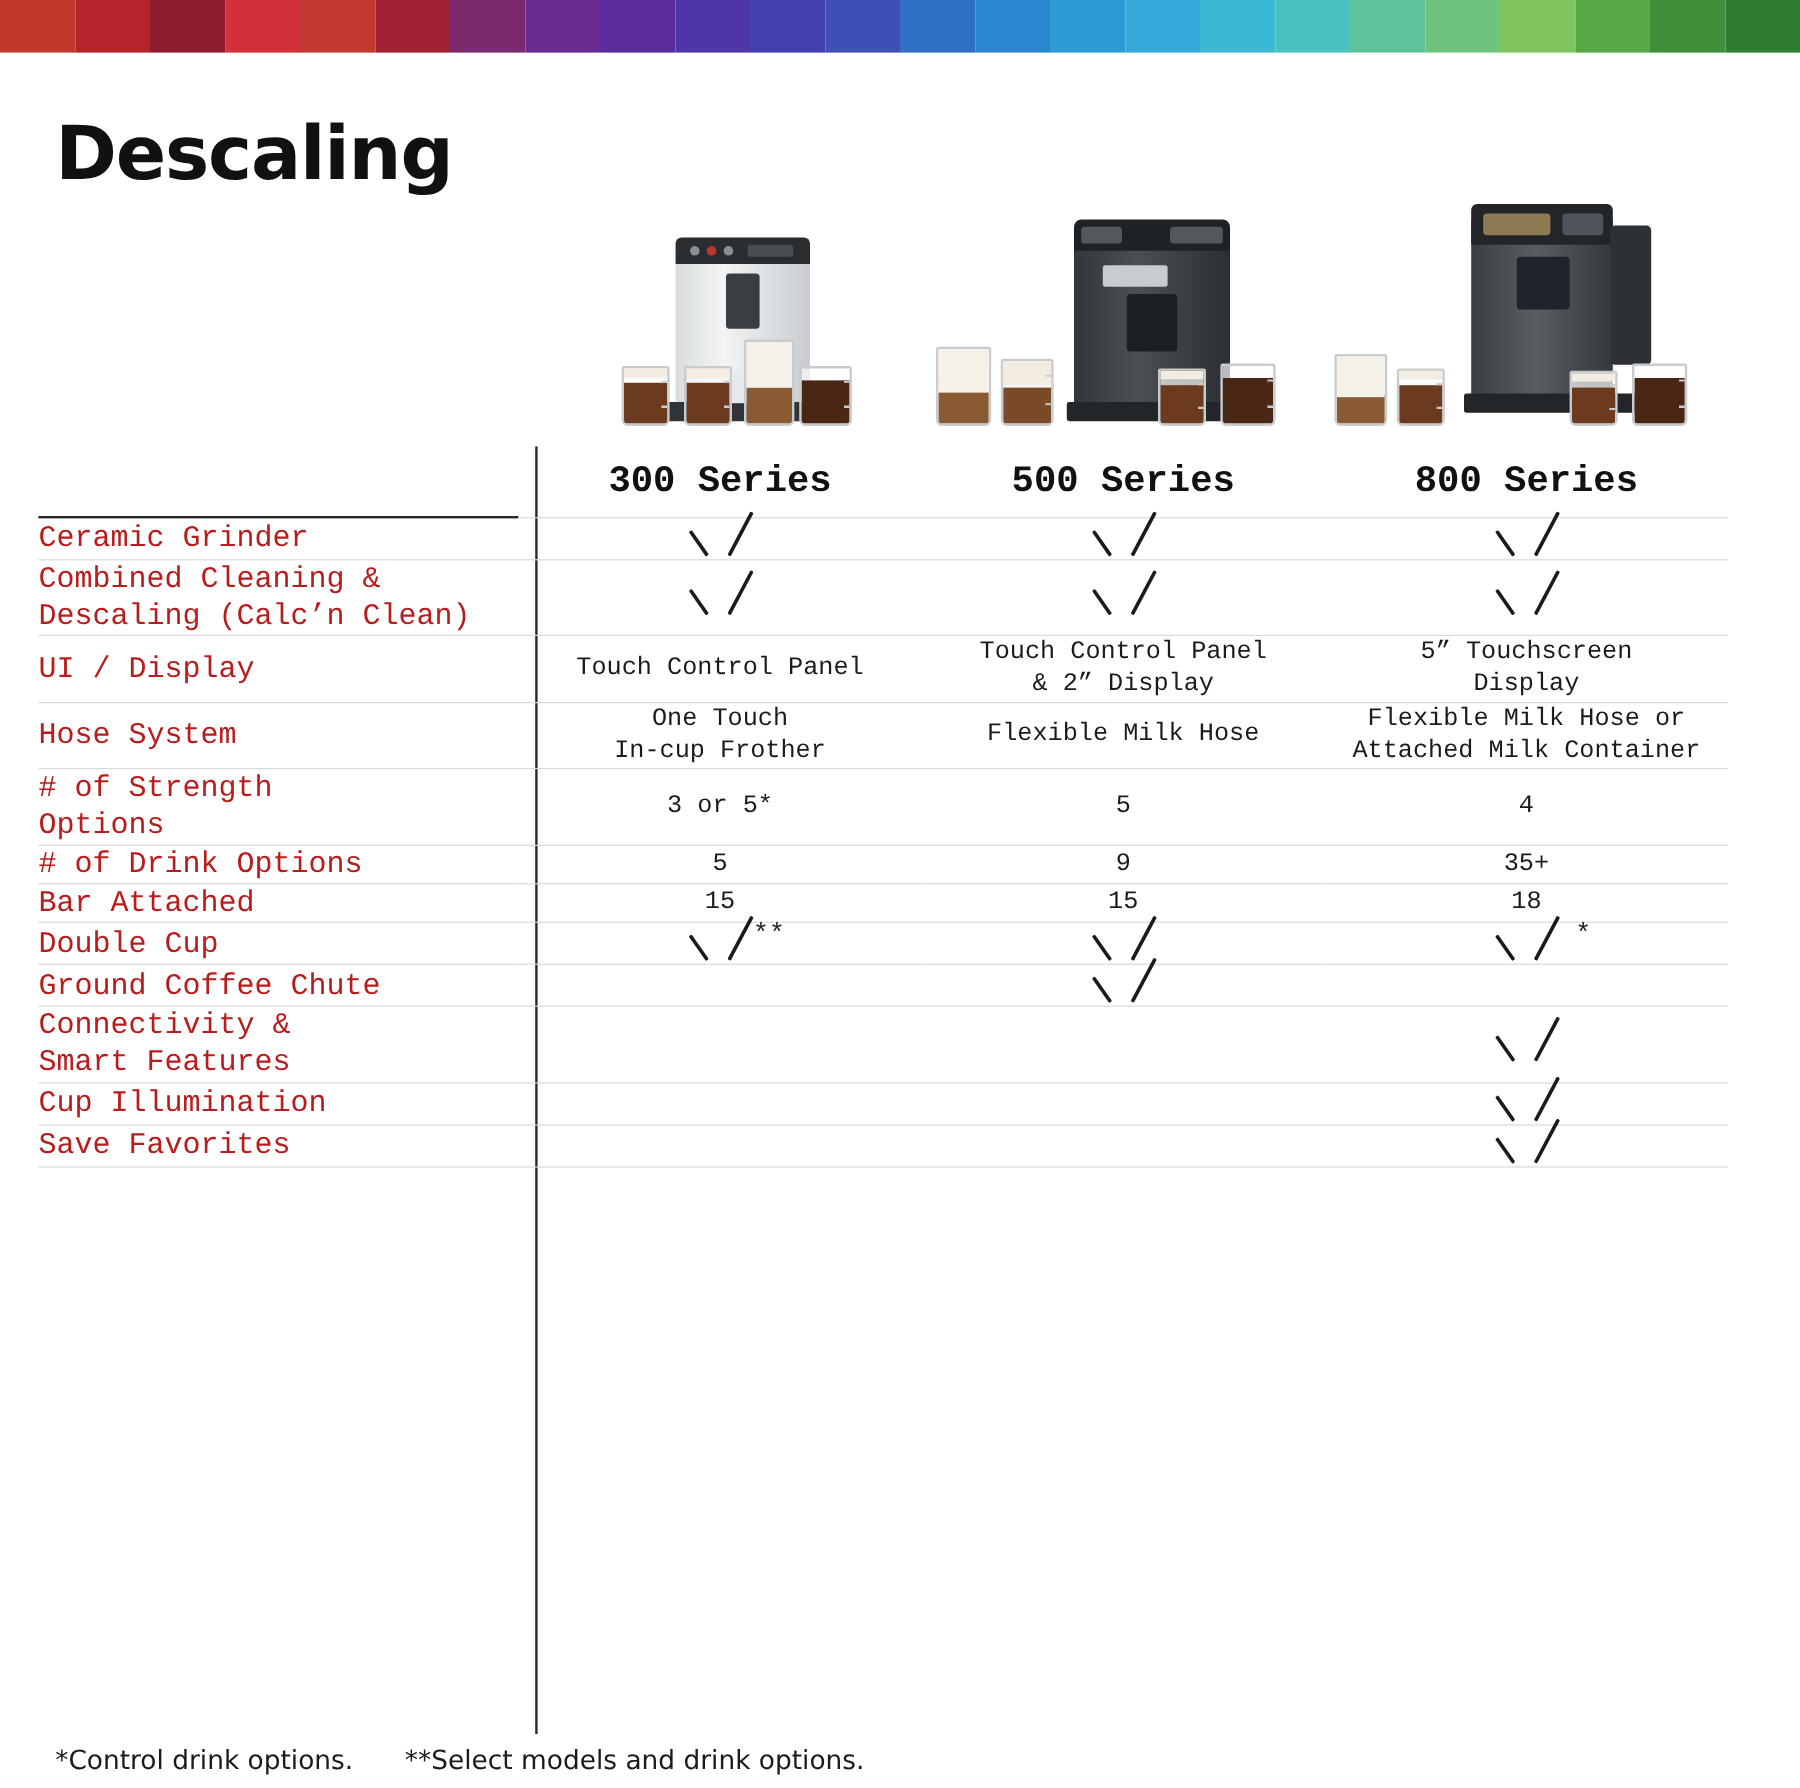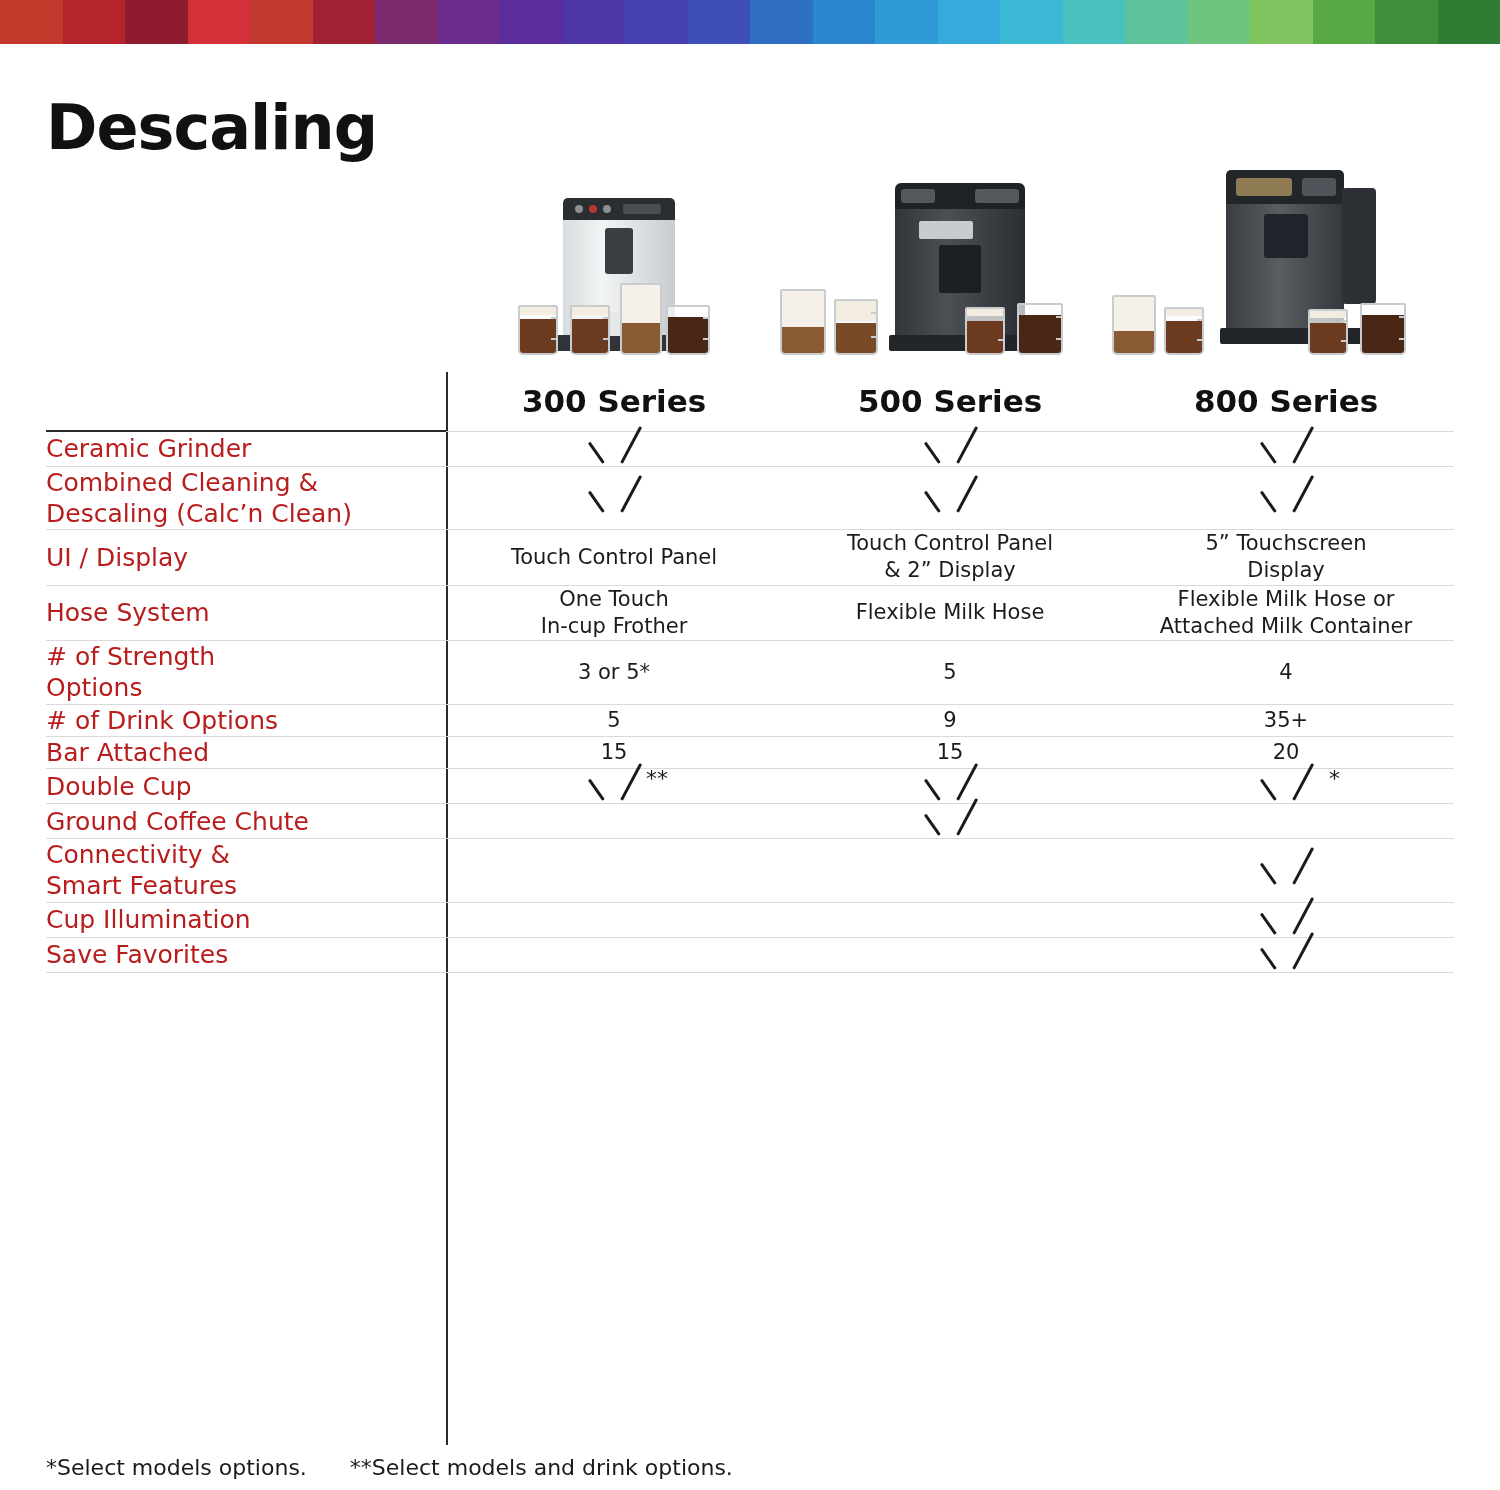--- a/index.html
+++ b/index.html
@@ -104,25 +104,26 @@
     width: 12px;
     height: 42%;
     border: 2px solid #c9ccce;
     border-left: none;
     border-radius: 0 8px 8px 0;
   }
 
   
   table.compare {
     position: absolute;
-    left: 46px;
+    left: 32px;
     top: 372px;
     width: 1408px;
     border-collapse: collapse;
     table-layout: fixed;
+    font-family: Liberation Mono, monospace;
   }
   table.compare col.label-col { width: 400px; }
   table.compare col.series-col { width: 336px; }
 
   table.compare th, table.compare td {
     border-bottom: 1px solid #d7d9da;
     vertical-align: middle;
     padding: 0;
   }
   thead th {
@@ -411,21 +412,21 @@
       <tr>
         <td class="row-label"># of Drink Options</td>
         <td class="cell">5</td>
         <td class="cell">9</td>
         <td class="cell">35+</td>
       </tr>
       <tr>
         <td class="row-label">Bar Attached</td>
         <td class="cell">15</td>
         <td class="cell">15</td>
-        <td class="cell">20</td>
+        <td class="cell">18</td>
       </tr>
       <tr>
         <td class="row-label">Double Cup</td>
         <td class="cell"><span class="check-wrap"><span class="check"></span><span class="check-note">**</span></span></td>
         <td class="cell"><span class="check-wrap"><span class="check"></span></span></td>
         <td class="cell"><span class="check-wrap"><span class="check"></span><span class="check-note">*</span></span></td>
       </tr>
       <tr>
         <td class="row-label">Ground Coffee Chute</td>
         <td class="cell"></td>
@@ -447,15 +448,15 @@
       <tr>
         <td class="row-label">Save Favorites</td>
         <td class="cell"></td>
         <td class="cell"></td>
         <td class="cell"><span class="check-wrap"><span class="check"></span></span></td>
       </tr>
     </tbody>
 </table>
 
 <div class="footnotes">
-  <span>*Select models options.</span>
+  <span>*Control drink options.</span>
   <span>**Select models and drink options.</span>
 </div>
 
 </body></html>

